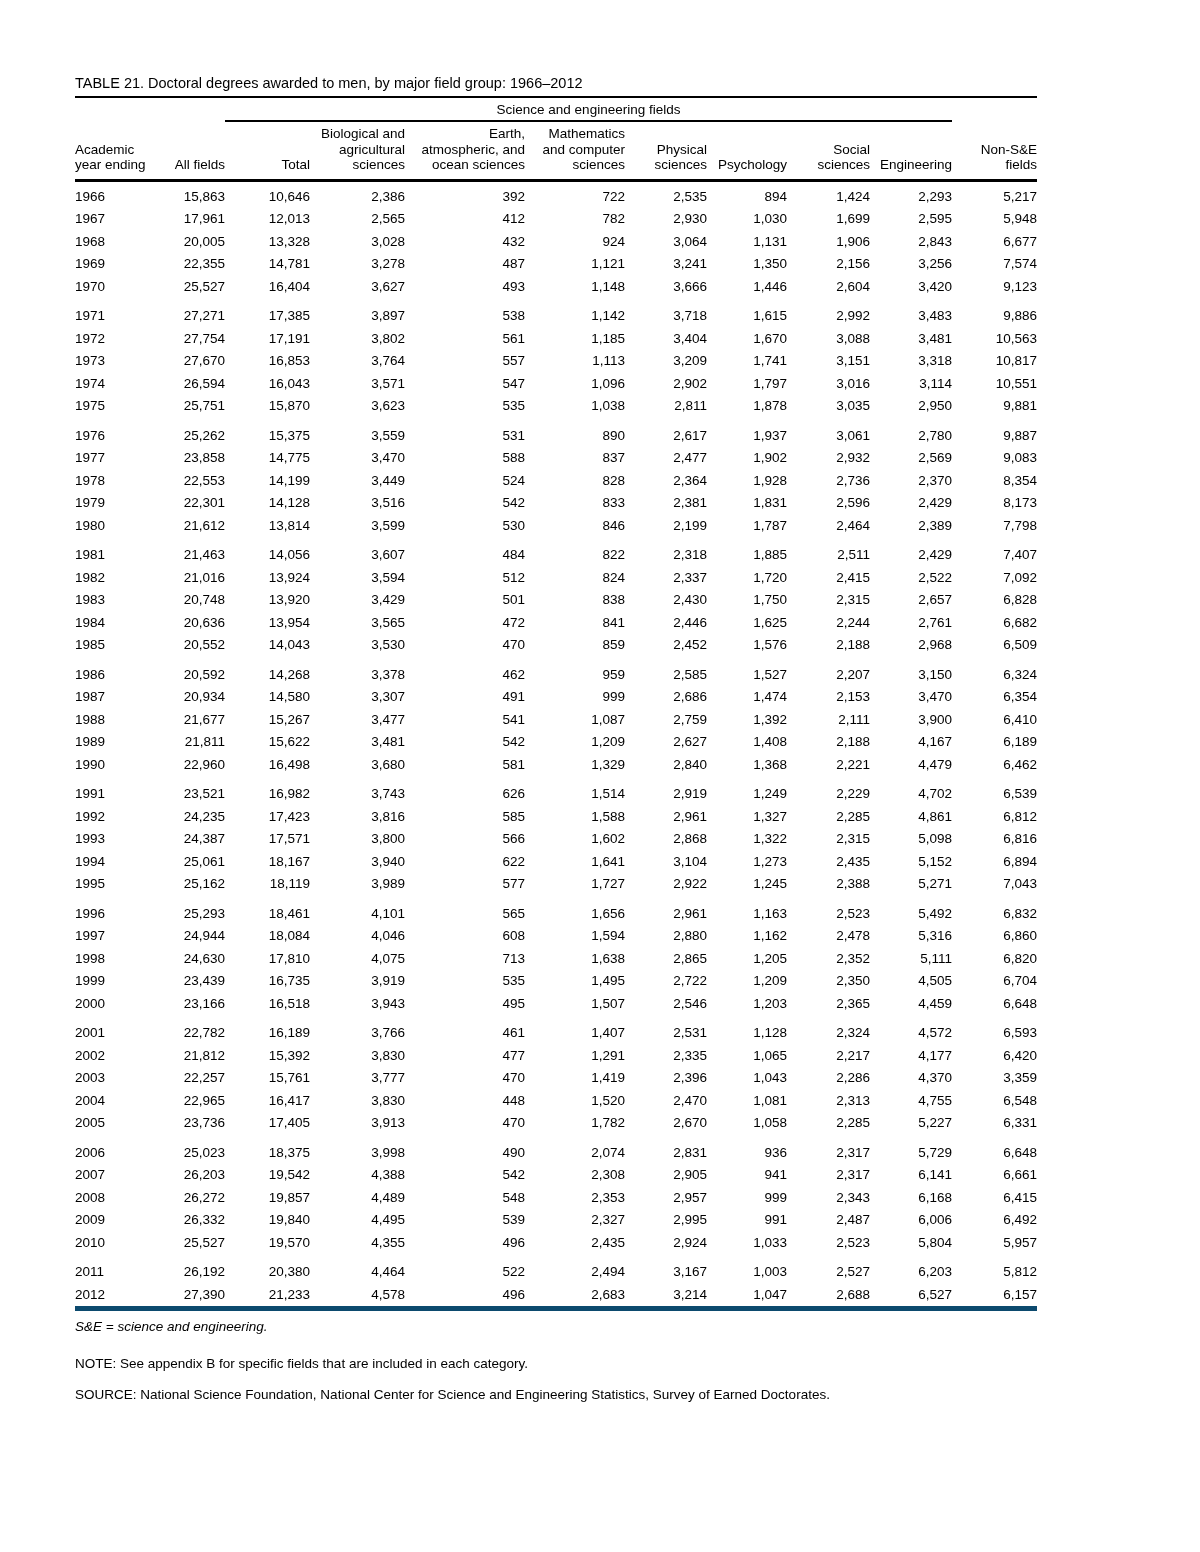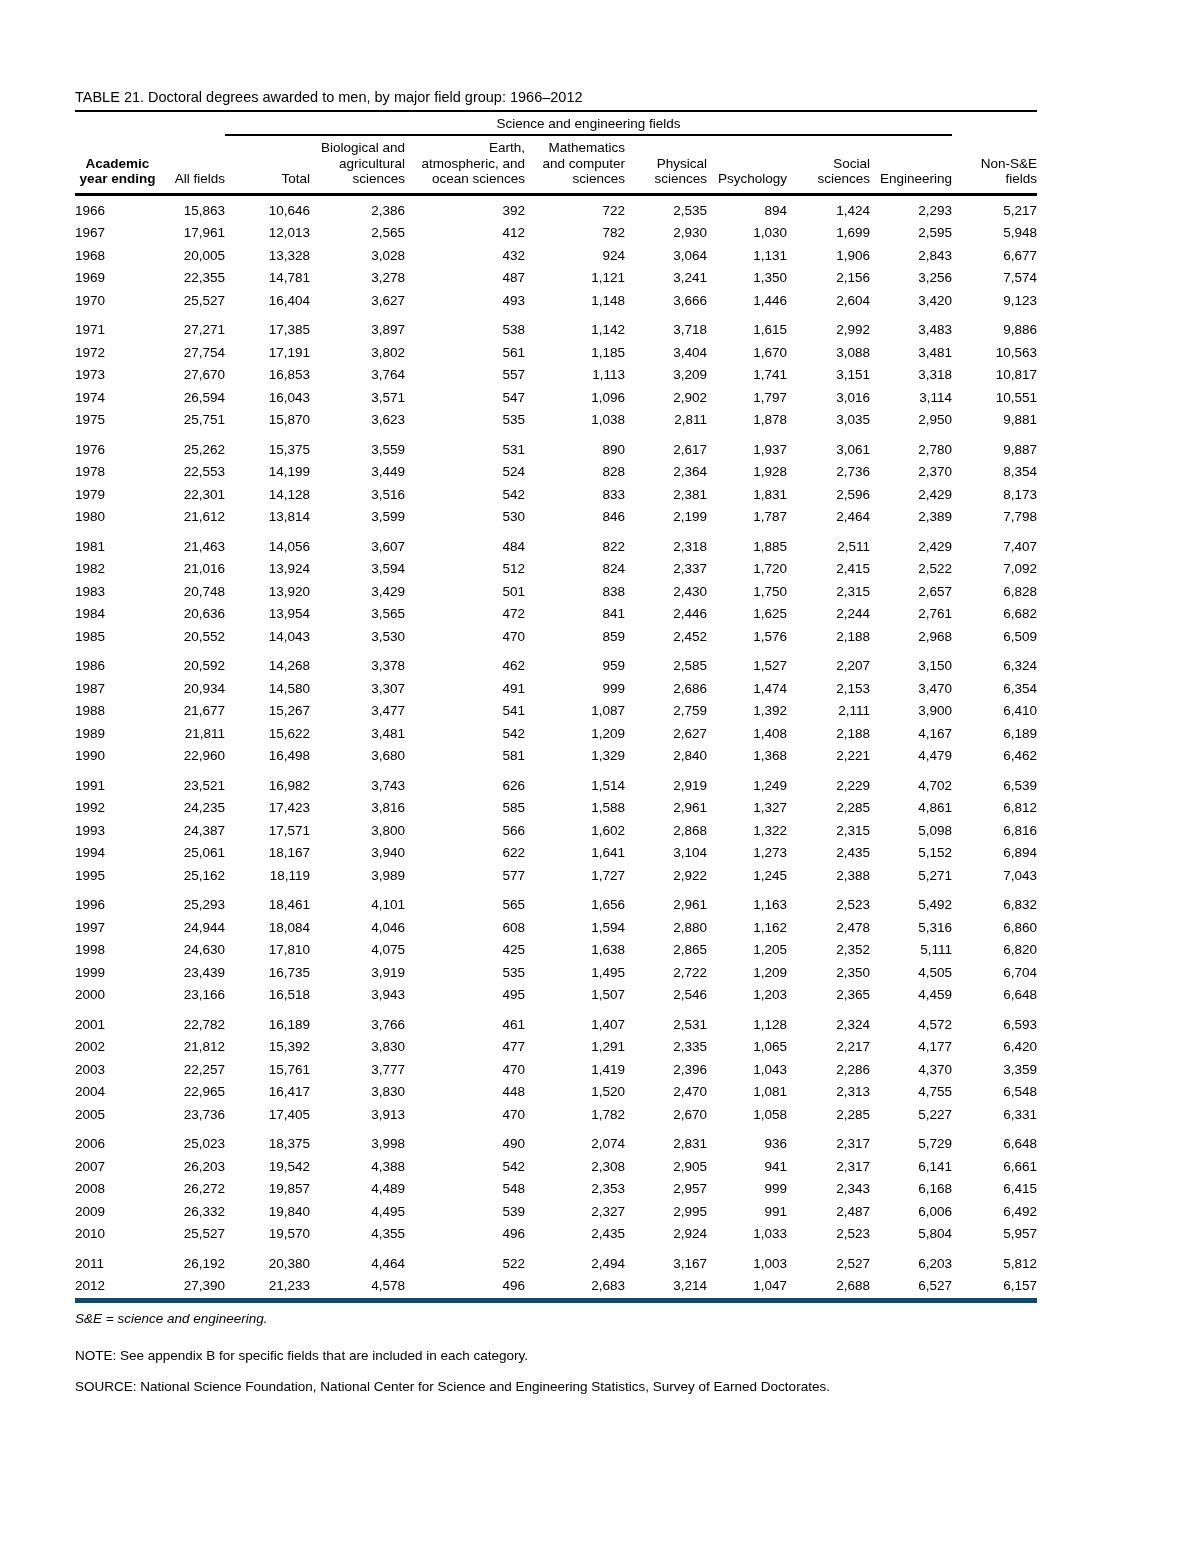--- a/index.html
+++ b/index.html
@@ -3,21 +3,21 @@
 <meta charset="utf-8">
 <style>
   * { margin: 0; padding: 0; box-sizing: border-box; }
   html, body { background: #ffffff; }
   body {
     width: 1200px; height: 1552px;
     font-family: "Liberation Sans", "DejaVu Sans", sans-serif;
     color: #000;
     position: relative;
   }
-  .page { position: absolute; left: 75px; top: 88px; width: 962px; }
+  .page { position: absolute; left: 75px; top: 74px; width: 962px; }
   .table-title {
     font-size: 14.5px;
     line-height: 18px;
     margin-bottom: 4px;
     white-space: nowrap;
   }
   table.datatable {
     border-collapse: collapse;
     table-layout: fixed;
     width: 962px;
@@ -40,21 +40,21 @@
   }
   
   tr.colhead-row th {
     vertical-align: bottom;
     border-bottom: 3px solid #000;
     padding-bottom: 6px;
     padding-top: 4px;
     line-height: 15.5px;
     font-size: 13.5px;
   }
-  tr.colhead-row th.al { text-align: center; font-weight: bold; }
+  tr.colhead-row th.al { text-align: left; }
   tr.colhead-row th.ar { text-align: right; }
   
   tbody td { height: 22.5px; line-height: 22.5px; }
   tbody td.al { text-align: left; }
   tbody td.ar { text-align: right; }
   tbody tr.first-of-group td { padding-top: 7px; }
   tbody tr:first-child td { padding-top: 4px; }
   .footnotes { font-size: 13.5px; line-height: 16px; }
   .fn1 { margin-top: 8px; font-style: italic; }
   .fn2 { margin-top: 21px; }
@@ -271,20 +271,33 @@
           <td class="ar">3,559</td>
           <td class="ar">531</td>
           <td class="ar">890</td>
           <td class="ar">2,617</td>
           <td class="ar">1,937</td>
           <td class="ar">3,061</td>
           <td class="ar">2,780</td>
           <td class="ar">9,887</td>
         </tr>
         <tr>
+          <td class="al">1977</td>
+          <td class="ar">23,858</td>
+          <td class="ar">14,775</td>
+          <td class="ar">3,470</td>
+          <td class="ar">588</td>
+          <td class="ar">837</td>
+          <td class="ar">2,477</td>
+          <td class="ar">1,902</td>
+          <td class="ar">2,932</td>
+          <td class="ar">2,569</td>
+          <td class="ar">9,083</td>
+        </tr>
+        <tr>
           <td class="al">1978</td>
           <td class="ar">22,553</td>
           <td class="ar">14,199</td>
           <td class="ar">3,449</td>
           <td class="ar">524</td>
           <td class="ar">828</td>
           <td class="ar">2,364</td>
           <td class="ar">1,928</td>
           <td class="ar">2,736</td>
           <td class="ar">2,370</td>
@@ -535,21 +548,21 @@
           <td class="ar">1,162</td>
           <td class="ar">2,478</td>
           <td class="ar">5,316</td>
           <td class="ar">6,860</td>
         </tr>
         <tr>
           <td class="al">1998</td>
           <td class="ar">24,630</td>
           <td class="ar">17,810</td>
           <td class="ar">4,075</td>
-          <td class="ar">425</td>
+          <td class="ar">713</td>
           <td class="ar">1,638</td>
           <td class="ar">2,865</td>
           <td class="ar">1,205</td>
           <td class="ar">2,352</td>
           <td class="ar">5,111</td>
           <td class="ar">6,820</td>
         </tr>
         <tr>
           <td class="al">1999</td>
           <td class="ar">23,439</td>

